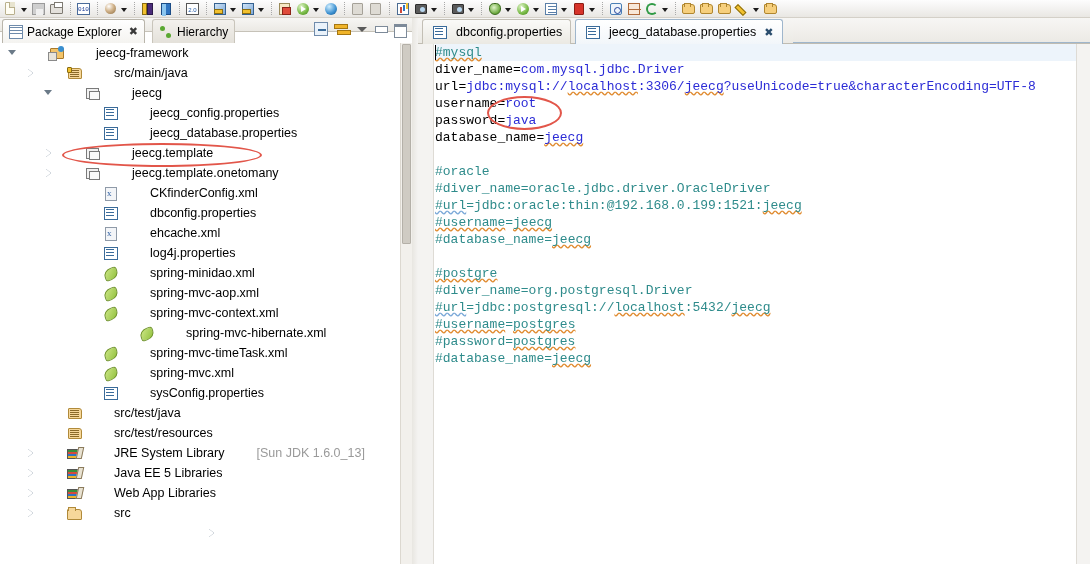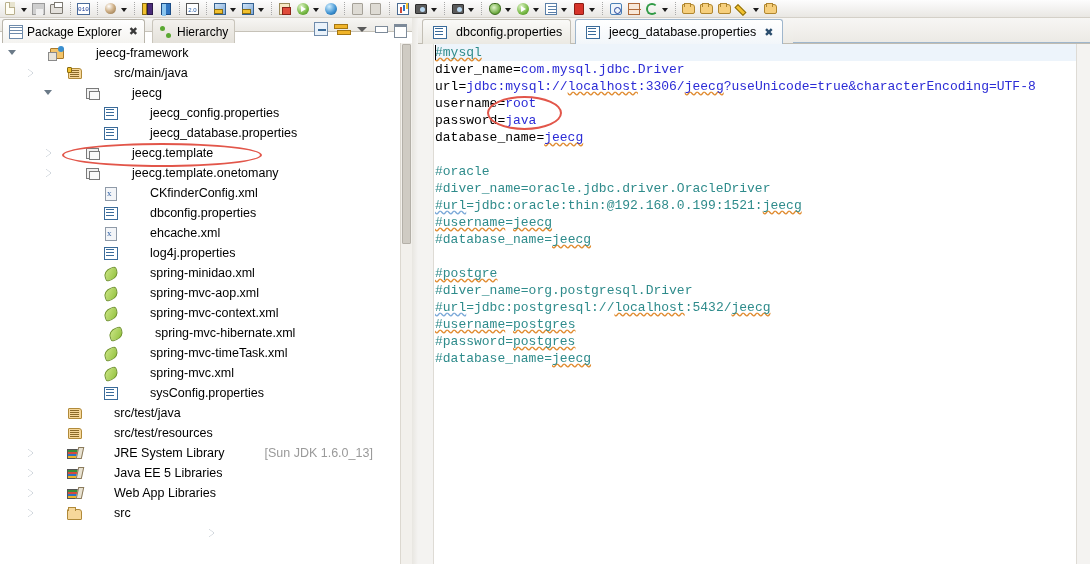--- a/index.html
+++ b/index.html
@@ -154,21 +154,21 @@
     border-top:4px solid transparent; border-bottom:4px solid transparent;
     border-left:5px solid #9aa7b4;
   }
   .twist.open::before {
     content:""; position:absolute; left:2px; top:7px;
     border-left:4px solid transparent; border-right:4px solid transparent;
     border-top:5px solid #6b7a88;
   }
   .ticon { width:16px;height:16px;flex:0 0 auto;margin-right:4px;position:relative;}
   .tlabel { font-family:"Liberation Sans", sans-serif; }
-  .tlabel-dim { color:#9a9a9a; margin-left:12px; }
+  .tlabel-dim { color:#9a9a9a; margin-left:4px; }
 
   
   .i-proj { }
   .i-proj::before{content:"";position:absolute;left:2px;top:3px;width:12px;height:9px;background:#f3c46a;border:1px solid #a9792a;border-radius:1px;}
   .i-proj::after{content:"";position:absolute;left:0px;bottom:0px;width:7px;height:7px;background:#e8e4da;border:1px solid #8a8a8a;font-size:6px;color:#c0392b;text-align:center;line-height:6px;}
   .i-projdot{position:absolute;right:0;top:1px;width:6px;height:6px;border-radius:50%;background:#3a8fd0;}
   .i-projx{position:absolute;left:0px;bottom:0px;width:8px;height:8px;background:#efefef;border:1px solid #9a9a9a;color:#c0392b;font-size:7px;line-height:7px;text-align:center;font-family:"Liberation Sans",sans-serif;}
 
   .i-srcfold::before{content:"";position:absolute;left:2px;top:3px;width:12px;height:9px;background:#f6d79a;border:1px solid #b08a3a;border-radius:1px 3px 1px 1px;}
   .i-srcfold::after{content:"";position:absolute;left:4px;top:5px;width:9px;height:7px;background:repeating-linear-gradient(to bottom,#8a6a2a 0 1px,transparent 1px 2px);}
@@ -541,21 +541,21 @@
         <div class="trow" style="padding-left: 60px;">
           <span class="twist "></span>
           <span class="ticon i-spring"></span>
           <span class="tlabel">spring-mvc-aop.xml</span>
         </div>
         <div class="trow" style="padding-left: 60px;">
           <span class="twist "></span>
           <span class="ticon i-spring"></span>
           <span class="tlabel">spring-mvc-context.xml</span>
         </div>
-        <div class="trow" style="padding-left: 65px;">
+        <div class="trow" style="padding-left: 96px;">
           <span class="twist "></span>
           <span class="ticon i-spring"></span>
           <span class="tlabel">spring-mvc-hibernate.xml</span>
         </div>
         <div class="trow" style="padding-left: 60px;">
           <span class="twist "></span>
           <span class="ticon i-spring"></span>
           <span class="tlabel">spring-mvc-timeTask.xml</span>
         </div>
         <div class="trow" style="padding-left: 60px;">

